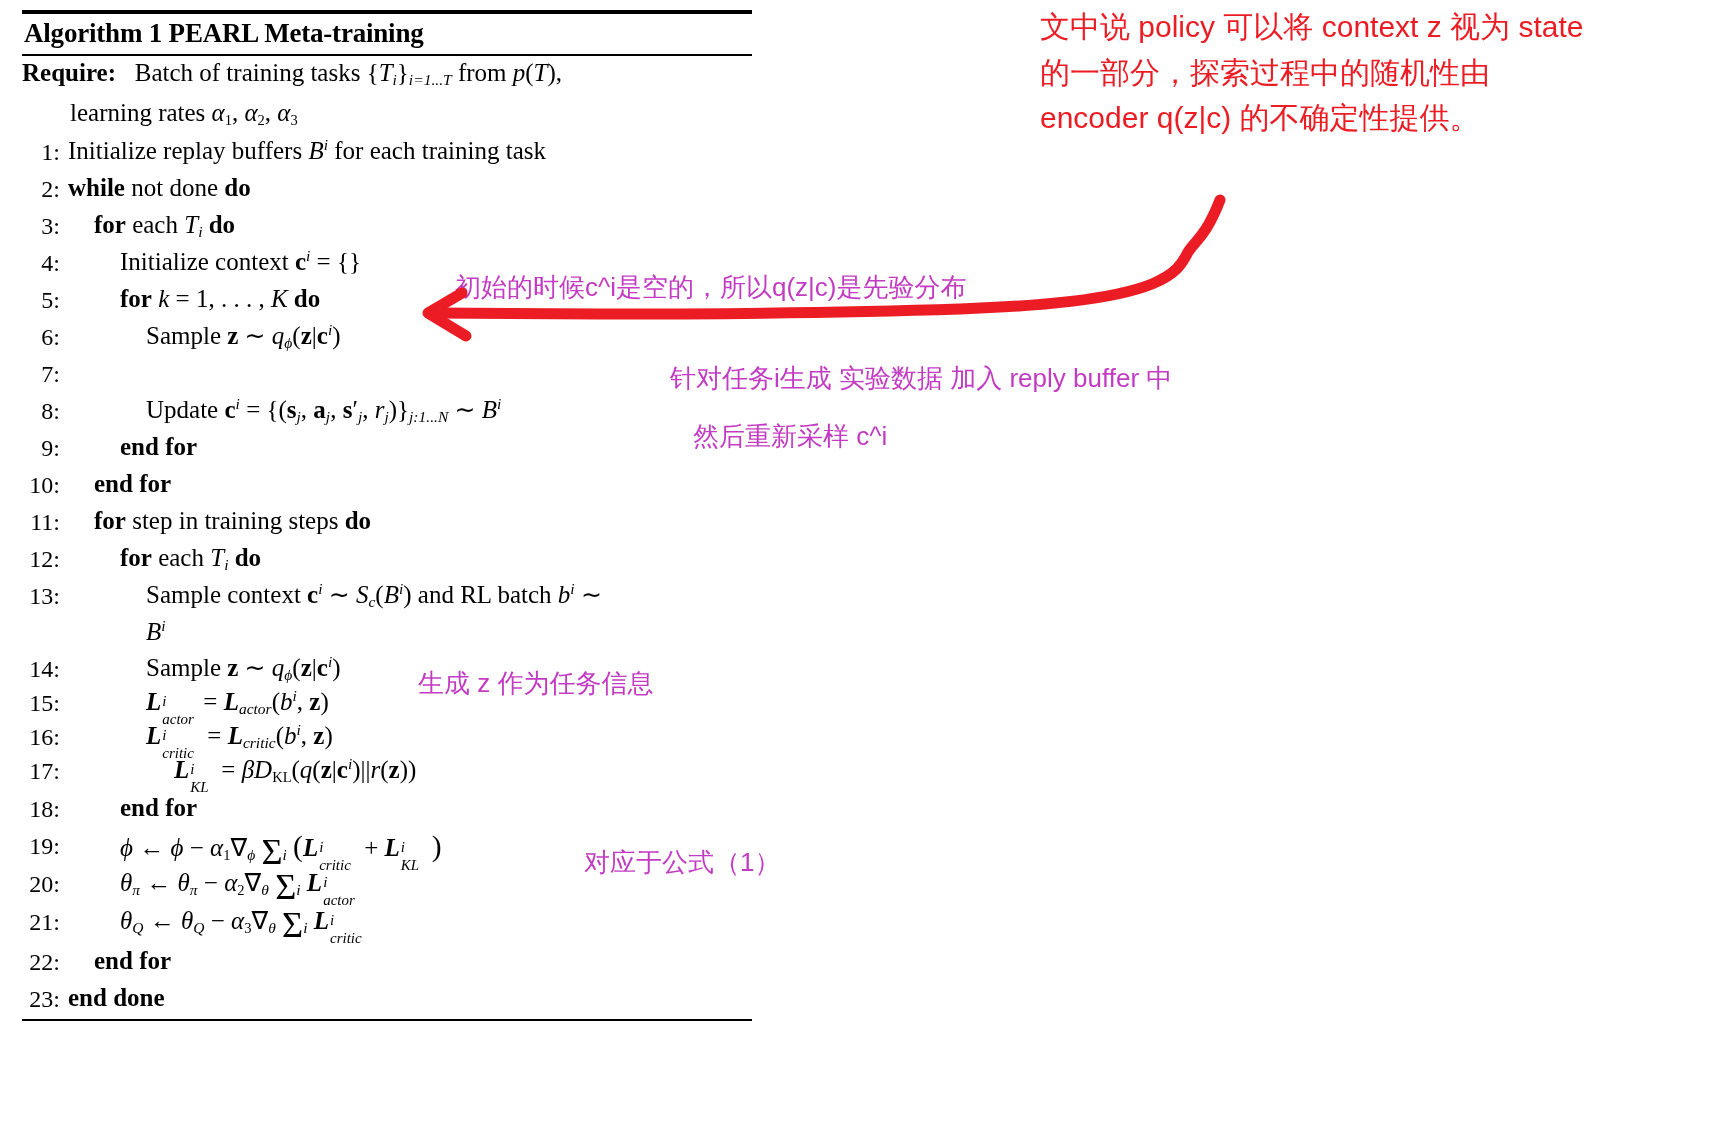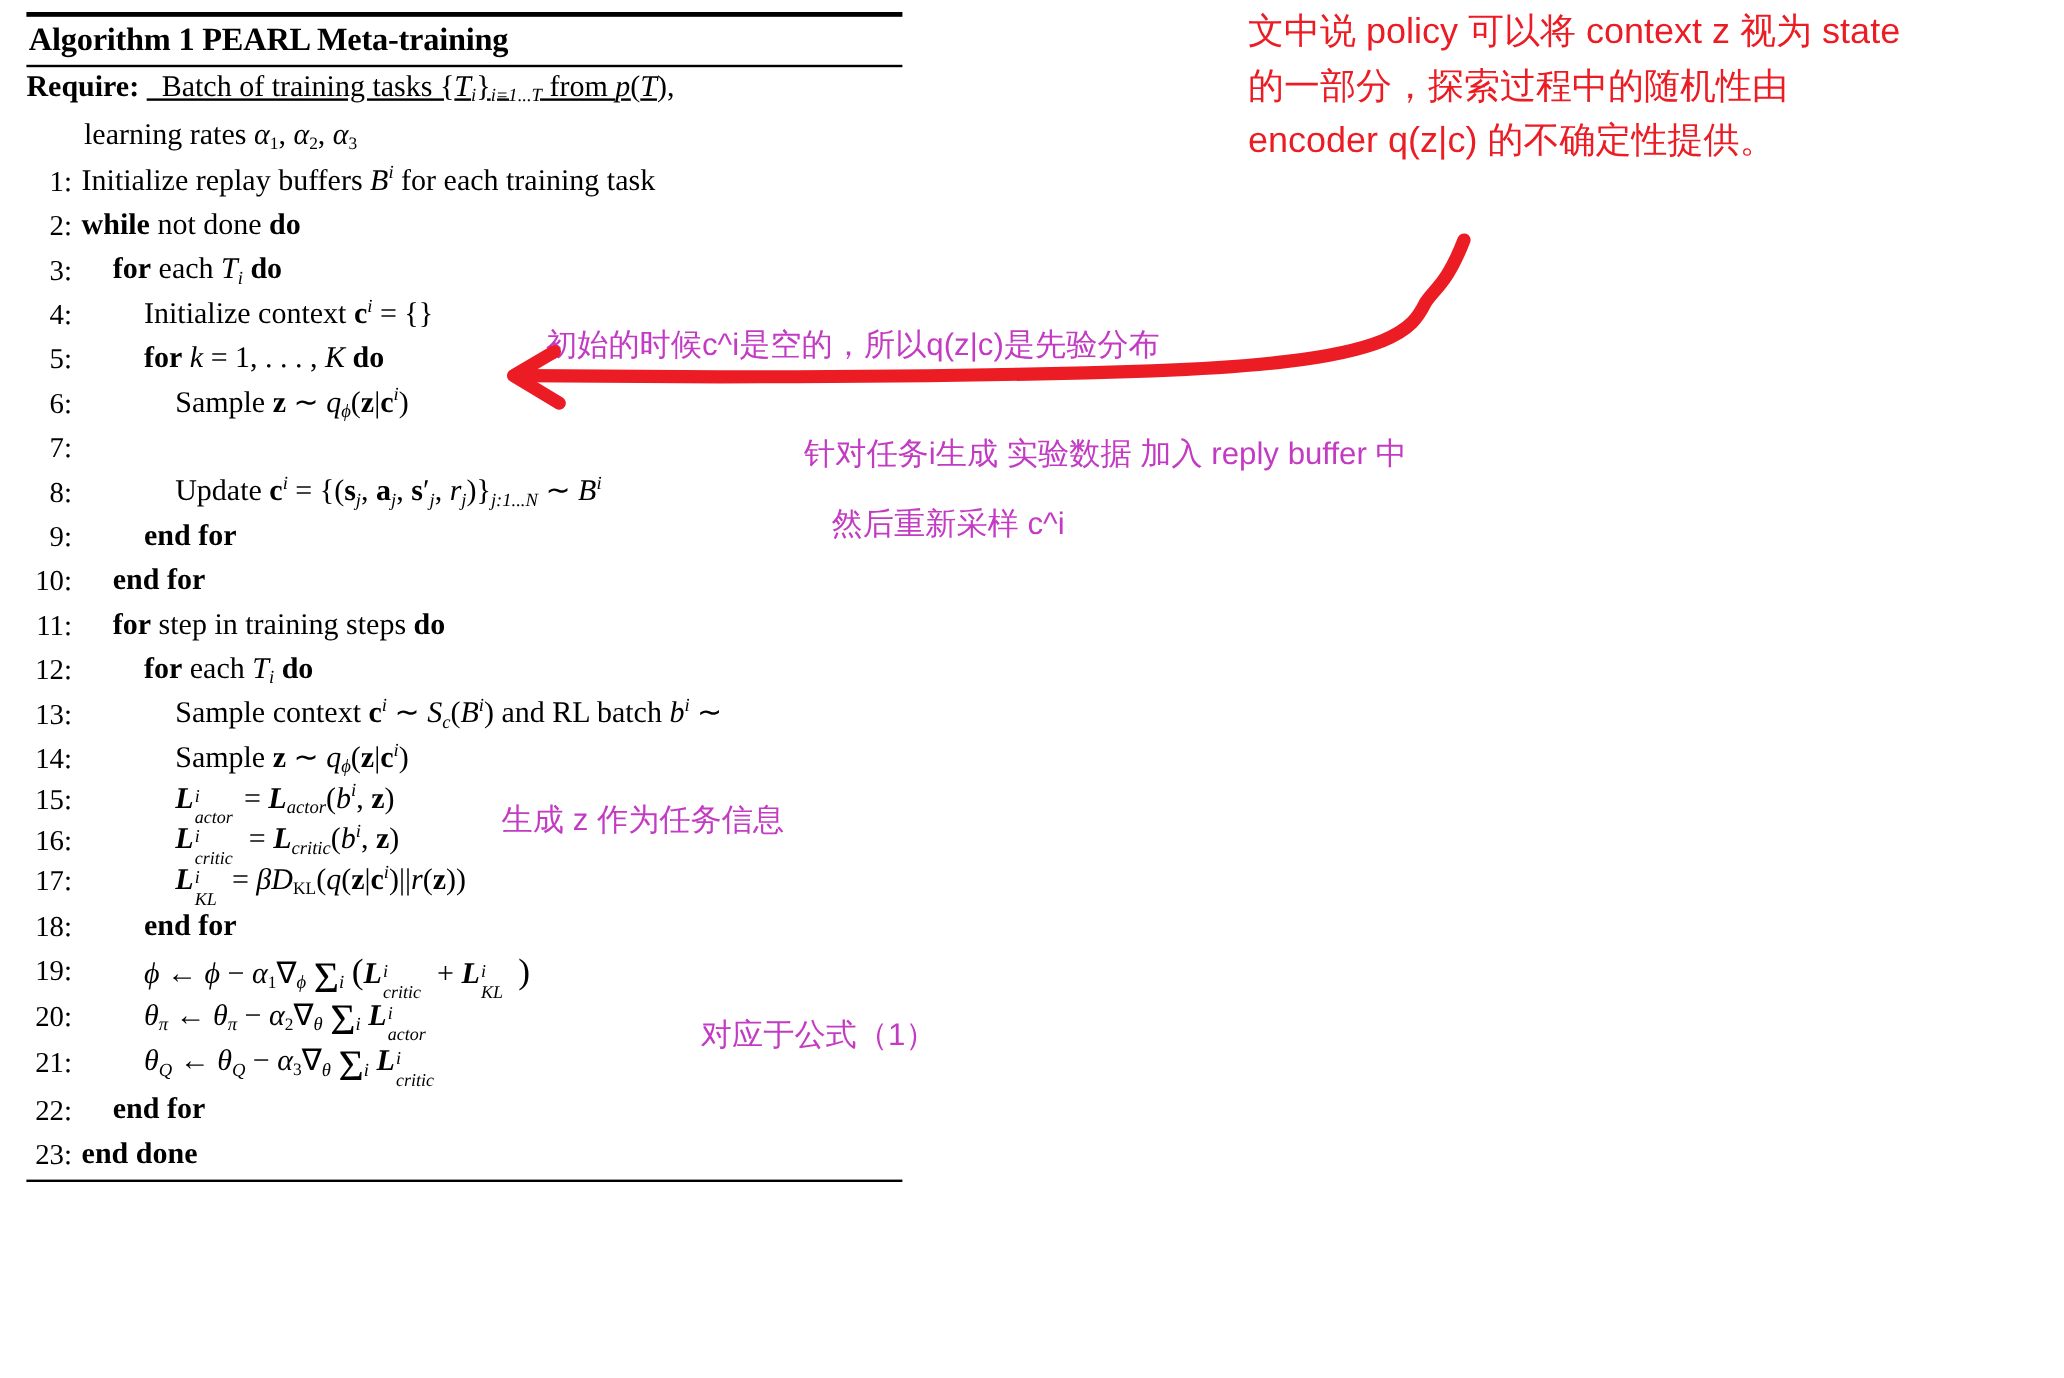--- a/index.html
+++ b/index.html
@@ -93,21 +93,21 @@
     font-style: italic;
     white-space: nowrap;
   }
   .supsub i.dn {
     position: absolute;
     left: 1px; top: 0.18em;
     font-size: 0.6em;
     font-style: italic;
     white-space: nowrap;
   }
-  .lspace { display: inline-block; text-decoration: underline; }
+  .lspace { display: inline-block; }
 
   
   .anno {
     position: absolute;
     font-family: "Liberation Sans", sans-serif;
     white-space: pre;
   }
   .anno-magenta { color: #c33bc3; font-size: 26px; }
   .anno-red { color: #ec1c24; font-size: 30px; line-height: 1.52; }
 
@@ -212,37 +212,41 @@
     <div class="row">
       <div class="num">12:</div>
       <div class="body ind2"><span><b class="kw">for</b> each <span class="cal">T</span><sub class="s">i</sub> <b class="kw">do</b></span></div>
     </div>
 
     <div class="row">
       <div class="num">13:</div>
       <div class="body ind3"><span>Sample context <span class="mb">c</span><sup class="s">i</sup> ∼ <span class="cal">S</span><sub class="s">c</sub>(<span class="cal">B</span><sup class="s">i</sup>) and RL batch <span class="mi">b</span><sup class="s">i</sup> ∼</span></div>
     </div>
 
+    <div class="row" style="min-height:36px;">
+      <div class="num"></div>
+      <div class="body ind3"><span><span class="cal">B</span><sup class="s">i</sup></span></div>
+    </div>
 
     <div class="row" style="min-height:34px;">
       <div class="num">14:</div>
       <div class="body ind3"><span>Sample <span class="mb">z</span> ∼ <span class="mi">q</span><sub class="s">ϕ</sub>(<span class="mb">z</span>|<span class="mb">c</span><sup class="s">i</sup>)</span></div>
     </div>
 
     <div class="row" style="min-height:34px;">
       <div class="num">15:</div>
       <div class="body ind3"><span><span class="cal" style="font-weight:bold;">L</span><span class="supsub"><i class="up">i</i><i class="dn">actor</i></span><span style="display:inline-block;width:42px;"></span>= <span class="cal" style="font-weight:bold;">L</span><sub class="s">actor</sub>(<span class="mi">b</span><sup class="s">i</sup>, <span class="mb">z</span>)</span></div>
     </div>
 
     <div class="row" style="min-height:34px;">
       <div class="num">16:</div>
       <div class="body ind3"><span><span class="cal" style="font-weight:bold;">L</span><span class="supsub"><i class="up">i</i><i class="dn">critic</i></span><span style="display:inline-block;width:46px;"></span>= <span class="cal" style="font-weight:bold;">L</span><sub class="s">critic</sub>(<span class="mi">b</span><sup class="s">i</sup>, <span class="mb">z</span>)</span></div>
     </div>
 
-    <div class="row" style="min-height:38px;">
+    <div class="row" style="min-height:38px;gap:28px;">
       <div class="num">17:</div>
       <div class="body ind3"><span><span class="cal" style="font-weight:bold;">L</span><span class="supsub"><i class="up">i</i><i class="dn">KL</i></span><span style="display:inline-block;width:32px;"></span>= <span class="mi">β</span><span class="mi">D</span><sub class="r">KL</sub>(<span class="mi">q</span>(<span class="mb">z</span>|<span class="mb">c</span><sup class="s">i</sup>)||<span class="mi">r</span>(<span class="mb">z</span>))</span></div>
     </div>
 
     <div class="row">
       <div class="num">18:</div>
       <div class="body ind2"><span><b class="kw">end for</b></span></div>
     </div>
 
     <div class="row" style="min-height:38px;">

